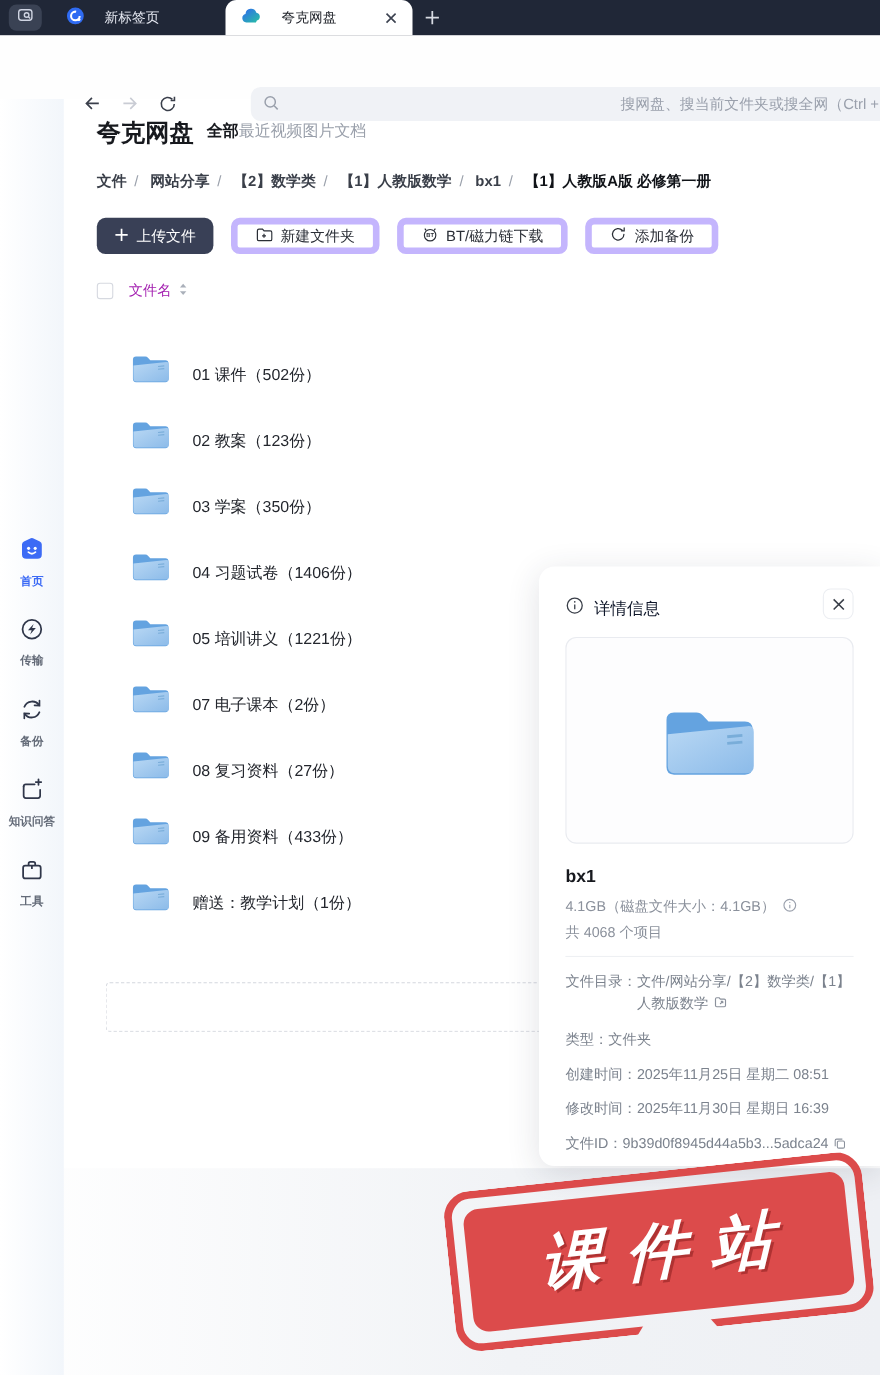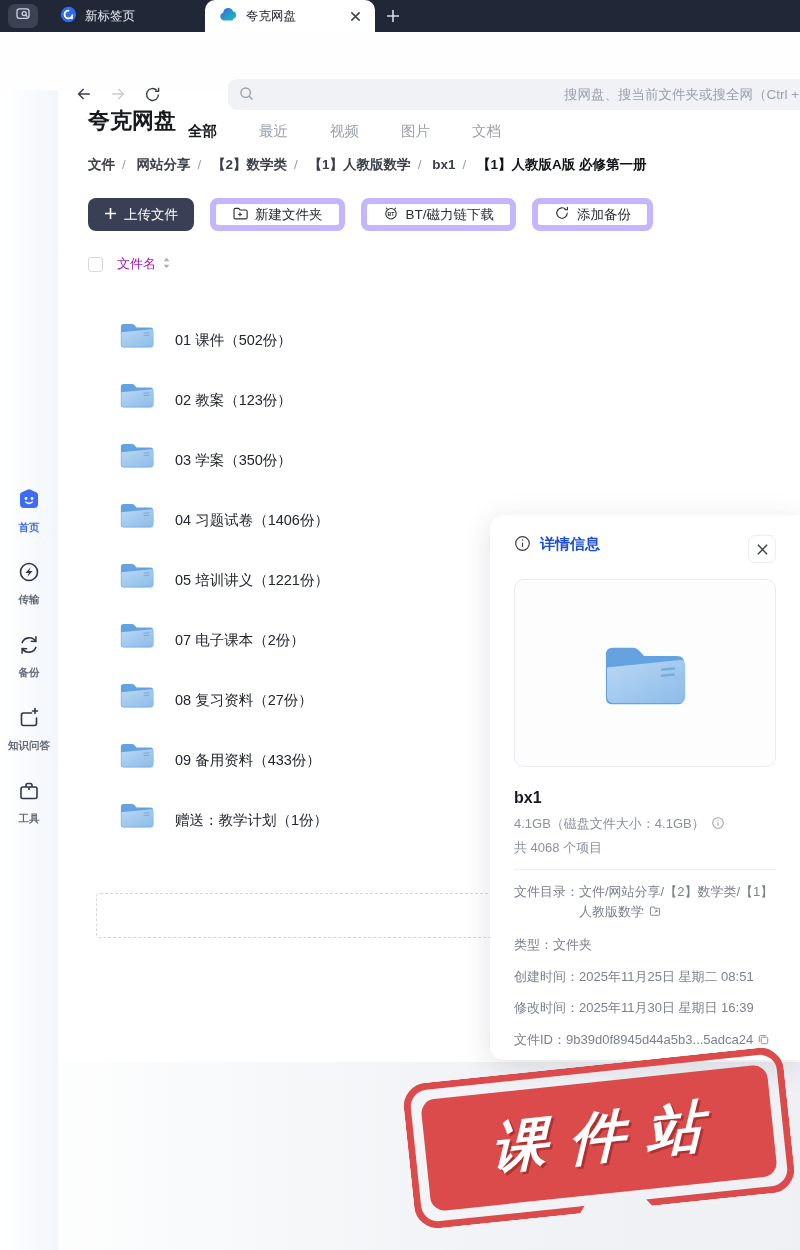--- a/index.html
+++ b/index.html
@@ -2,21 +2,21 @@
 <html><head>
 <meta charset="utf-8">
 <style>
   * { margin:0; padding:0; box-sizing:border-box; }
   html,body { width:800px; height:1250px; overflow:hidden; }
   body { font-family:"Liberation Sans","DejaVu Sans",sans-serif; background:#fff; position:relative; color:#23262d; }
 
   
   .tabbar { position:absolute; left:0; top:0; width:800px; height:32px; background:#202737; display:flex; align-items:flex-end; z-index:10; }
   .tabsearch { position:absolute; left:8px; top:4px; width:30px; height:24px; background:#3a4254; border-radius:7px; display:flex; align-items:center; justify-content:center; }
-  .tab { height:32px; display:flex; align-items:center; gap:8px; padding:0 12px 0 14px; font-size:12.5px; }
+  .tab { height:32px; display:flex; align-items:center; gap:18px; padding:0 12px 0 14px; font-size:12.5px; }
   .tab.inactive { position:absolute; left:46px; top:0; width:156px; color:#e6e9f2; }
   .tab.active { position:absolute; left:205px; top:0; width:170px; background:#ffffff; color:#23262d; border-radius:10px 10px 0 0; }
   .tab .close { margin-left:auto; width:16px; height:16px; display:flex; align-items:center; justify-content:center; }
   .newtab { position:absolute; left:380px; top:4px; width:26px; height:24px; display:flex; align-items:center; justify-content:center; }
 
   
   .toolbar { position:absolute; left:0; top:32px; width:800px; height:58px; background:#fefefe; }
   .navbtn { position:absolute; top:50px; width:24px; height:24px; display:flex; align-items:center; justify-content:center; }
   .searchbox { position:absolute; left:228px; top:47px; width:580px; height:31px; background:#f0f2f6; border-radius:9px; overflow:hidden; }
   .searchbox .mag { position:absolute; left:10px; top:6px; }
@@ -25,21 +25,21 @@
   
   .sidebar { position:absolute; left:0; top:90px; width:58px; height:1160px; background:linear-gradient(90deg,#ffffff, #f2f6fb); z-index:2;font-weight:bold; }
   .side-item { width:58px; height:73px; display:flex; flex-direction:column; align-items:center; justify-content:center; gap:5px; cursor:pointer; }
   .side-items { position:absolute; top:384px; left:0; }
   .side-item .lbl { font-size:10.5px; color:#646b78; letter-spacing:0; }
   .side-item.active .lbl { color:#3d6bf5; }
 
   
   .main { position:absolute; left:58px; top:90px; width:742px; height:1160px; }
   .drive-title { position:absolute; left:30px; top:16px; font-size:22px; font-weight:bold; color:#17191e; }
-  .nav-tabs { position:absolute; left:130px; top:32px; display:flex; gap:42px; font-size:14.5px; }
+  .nav-tabs { position:absolute; left:130px; top:20px; display:flex; font-size:14.5px; }
   .nav-tab { color:#9aa0ab; cursor:pointer; }
   .nav-tab.on { color:#16181d; font-weight:bold; }
   .breadcrumb { position:absolute; left:30px; top:66px; font-size:13.5px; color:#3a3f49; font-weight:600; white-space:nowrap; }
   .breadcrumb .sep { color:#9aa0ab; margin:0 7px; font-weight:400; }
   .breadcrumb .last { color:#101318; font-weight:bold; }
   .crumb { cursor:pointer; }
 
   .actions { position:absolute; left:30px; top:108px; display:flex; gap:16px; }
   .btn { height:33px; border-radius:8px; display:flex; align-items:center; gap:7px; padding:0 16px; font-size:13.5px; background:#fff; border:6px solid #c4b5fd; color:#2a2e36; cursor:pointer; }
   .btn.primary { background:#394056; border:none; color:#fff; }
@@ -48,21 +48,21 @@
   .checkbox { width:15px; height:15px; border:1px solid #d6d9e0; border-radius:3px; background:#fff; }
 
   .file-list { position:absolute; left:0px; top:200px; width:742px; }
   .file-row { height:60px; display:flex; align-items:flex-end; padding-left:60px; gap:19px; cursor:pointer; }
   .file-row .fname { font-size:14.5px; color:#23262d; }
 
   .dropzone { position:absolute; left:38px; top:803px; width:704px; height:45px; border:1.5px dashed #d4d7de; border-radius:4px; }
 
   
   .panel { position:absolute; left:490px; top:515px; width:310px; height:545px; background:#fff; border-radius:14px 0 0 14px; box-shadow:0 6px 30px rgba(40,50,70,.14); z-index:4; padding:20px 24px 0 24px; }
-  .panel-head { display:flex; align-items:flex-start; gap:9px; font-size:15px; font-weight:700; color:#1d4ed8; }
+  .panel-head { display:flex; align-items:flex-end; gap:9px; font-size:15px; font-weight:400; color:#0f172a; }
   .panel-close { margin-left:auto; width:28px; height:28px; border:1px solid #eceef2; border-radius:7px; display:flex; align-items:center; justify-content:center; cursor:pointer; }
   .preview { margin-top:16px; height:188px; border:1px solid #e9ebf0; border-radius:10px; background:#fdfdfe; display:flex; align-items:center; justify-content:center; }
   .d-name { margin-top:22px; font-size:16px; font-weight:bold; color:#17191e; }
   .d-size { margin-top:8px; font-size:13px; color:#8b919c; display:flex; align-items:center; gap:6px; }
   .d-count { margin-top:6px; font-size:13px; color:#8b919c; }
   .d-div { margin-top:12px; border-top:1px solid #eef0f3; }
   .d-row { margin-top:12px; font-size:13px; color:#7b828d; line-height:1.5; display:flex; }
   .d-row .lab { flex:none; }
   .d-row .val { display:inline; }
   .inlineicon { display:inline-block; vertical-align:-2px; margin-left:4px; }

